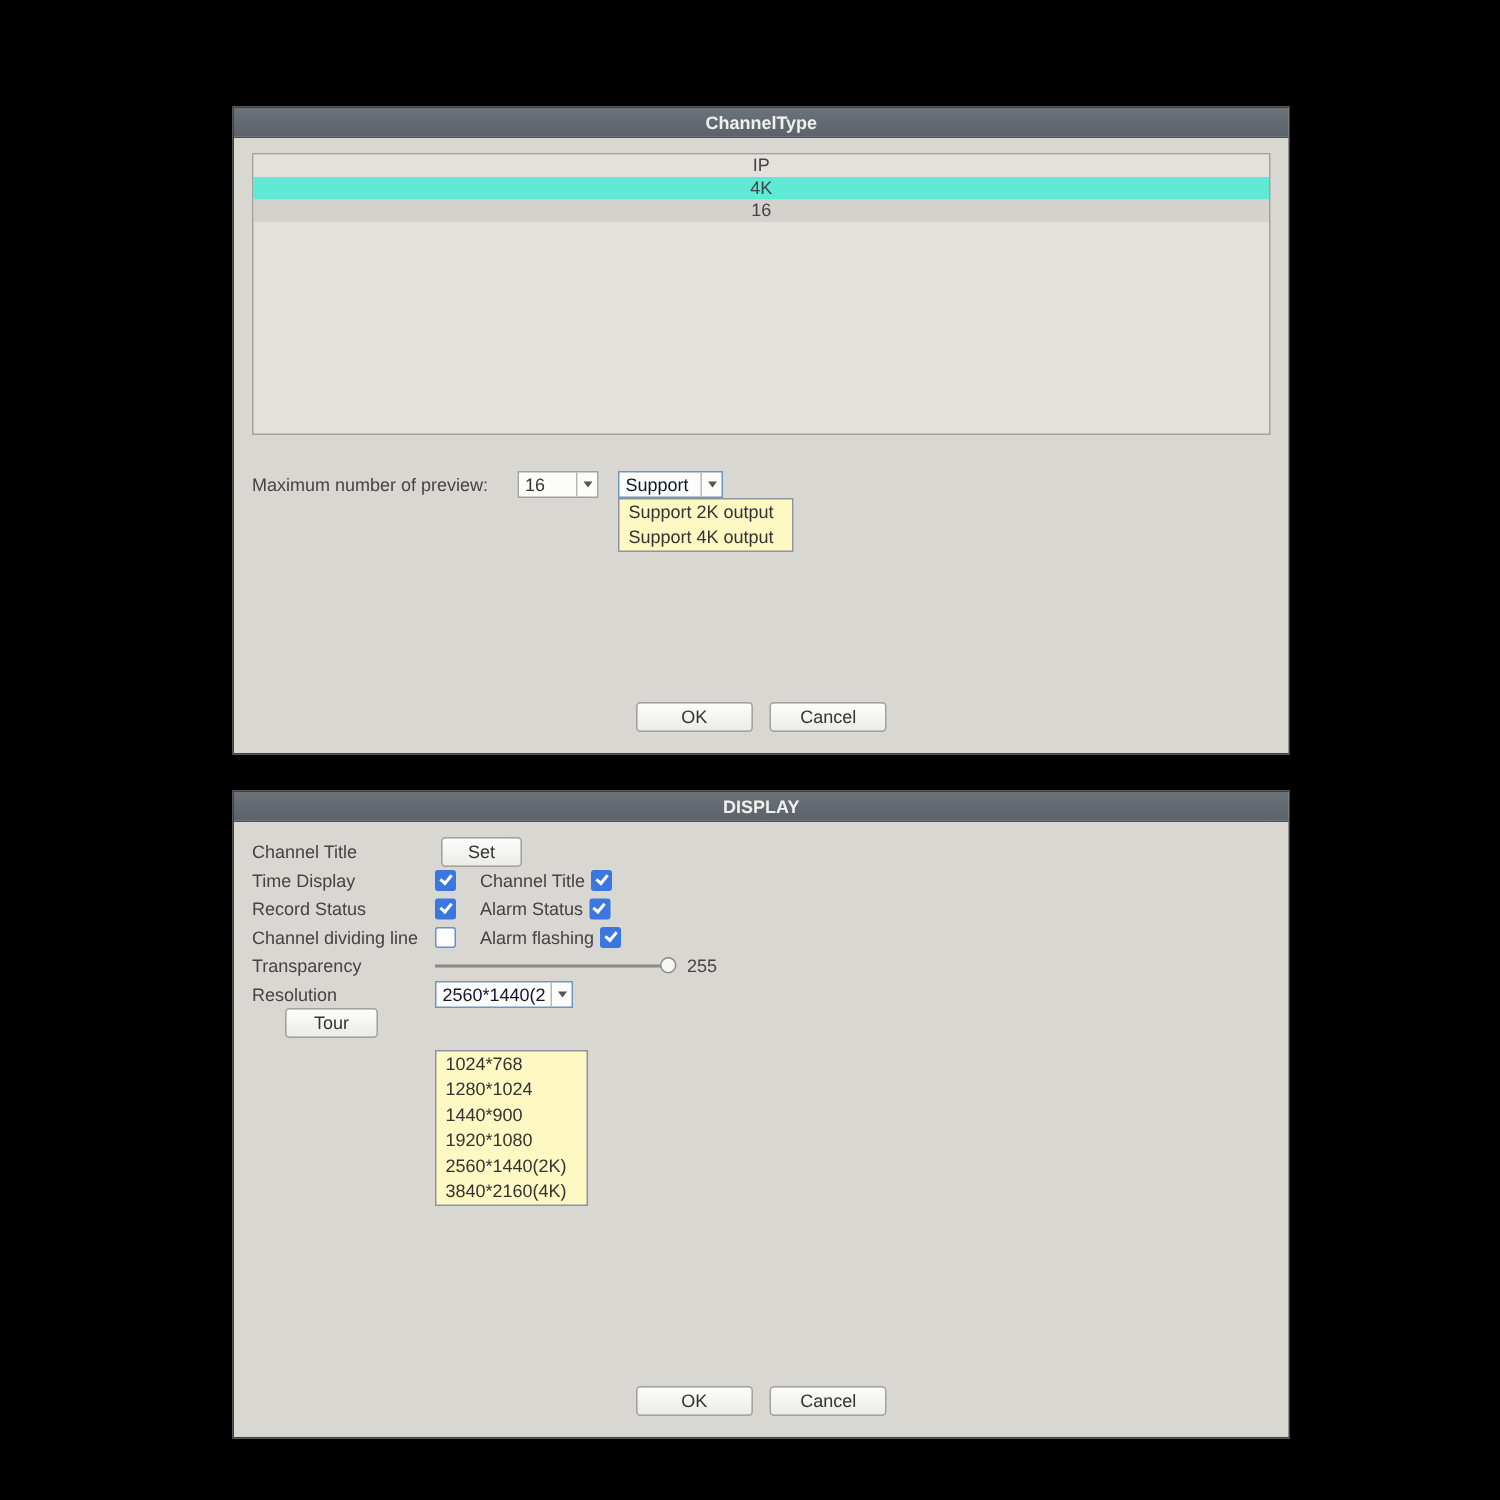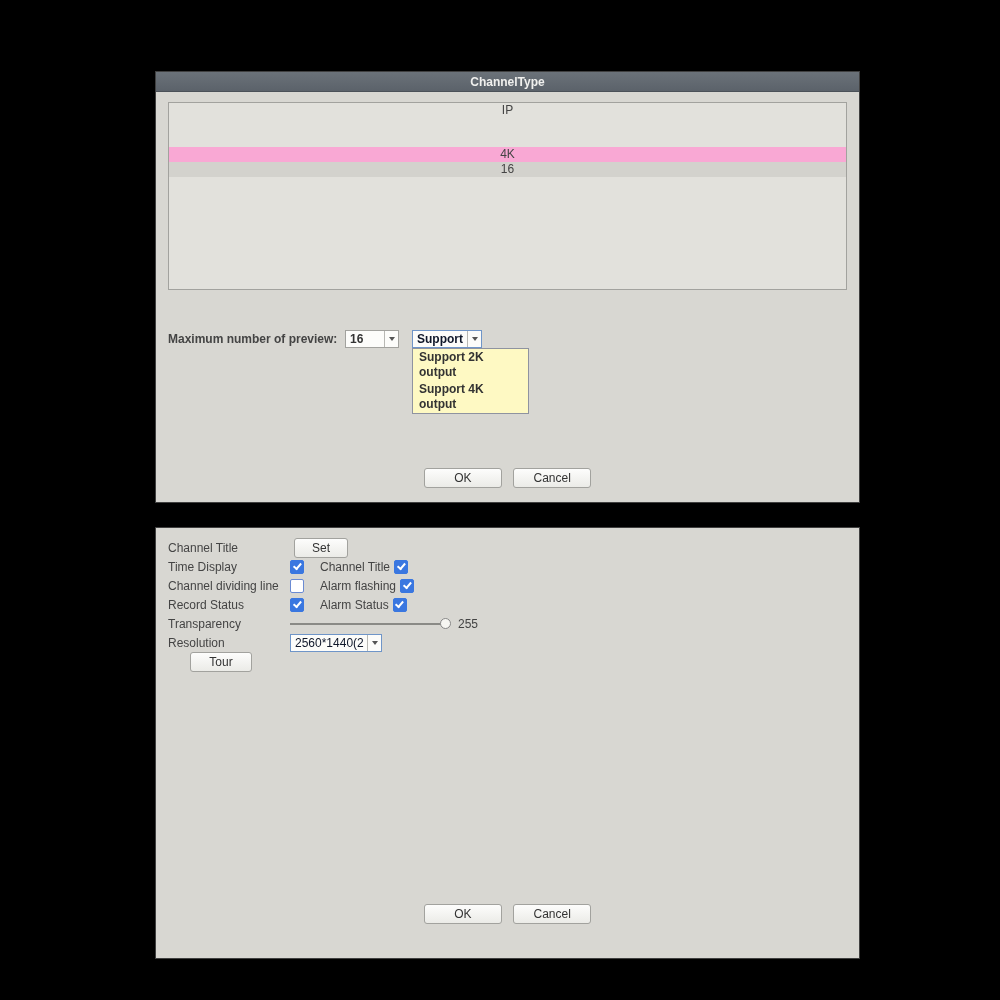--- a/index.html
+++ b/index.html
@@ -55,32 +55,30 @@
     height: 15px;
     line-height: 15px;
     text-align: center;
     font-size: 12px;
     color: #444;
   }
   .listbox .row.header {
     background: #e2e1dc;
   }
   .listbox .row.sel {
-    background: #f9a8d4;
-    margin-top: 29px;
+    background: #5eead4;
   }
   .listbox .row.alt {
     background: #d3d2cd;
   }
   .preview-row {
-    margin-top: 40px;
+    margin-top: 24px;
     position: relative;
     height: 22px;
     font-size: 12px;
-    font-weight: bold;
   }
   .preview-row .label {
     position: absolute;
     left: 0; top: 2px;
   }
   .preview-row .num-select {
     position: absolute;
     left: 177px; top: 0;
     width: 54px;
   }
@@ -225,41 +223,42 @@
       </div>
     </div>
     <div class="buttons">
       <span class="btn">OK</span>
       <span class="btn">Cancel</span>
     </div>
   </div>
 </div>
 
 <div class="dialog display">
+  <div class="titlebar">DISPLAY</div>
   <div class="body display-body">
     <div class="form-row">
       <span class="lbl">Channel Title</span>
       <span class="btn" style="min-width:54px;">Set</span>
     </div>
     <div class="form-row">
       <span class="lbl">Time Display</span>
       <span class="chk checked"></span>
       <span class="lbl2">Channel Title</span>
+      <span class="chk checked"></span>
+    </div>
+    <div class="form-row">
+      <span class="lbl">Record Status</span>
+      <span class="chk checked"></span>
+      <span class="lbl2">Alarm Status</span>
       <span class="chk checked"></span>
     </div>
     <div class="form-row">
       <span class="lbl">Channel dividing line</span>
       <span class="chk"></span>
       <span class="lbl2">Alarm flashing</span>
-      <span class="chk checked"></span>
-    </div>
-    <div class="form-row">
-      <span class="lbl">Record Status</span>
-      <span class="chk checked"></span>
-      <span class="lbl2">Alarm Status</span>
       <span class="chk checked"></span>
     </div>
     <div class="form-row">
       <span class="lbl">Transparency</span>
       <span class="slider">
         <span class="track"></span>
         <span class="thumb"></span>
       </span>
       <span class="slider-val">255</span>
     </div>
@@ -267,18 +266,26 @@
       <span class="lbl">Resolution</span>
       <span class="select highlight res-select">
         <span class="selval">2560*1440(2</span>
         <span class="arrow"></span>
       </span>
     </div>
     <div class="form-row" style="position:relative;">
       <span style="width:18px;"></span>
       <span class="btn" style="min-width:62px;">Tour</span>
     </div>
+    <div class="dropdown" style="left:134px; top:152px; width:102px;">
+      <div class="opt">1024*768</div>
+      <div class="opt">1280*1024</div>
+      <div class="opt">1440*900</div>
+      <div class="opt">1920*1080</div>
+      <div class="opt">2560*1440(2K)</div>
+      <div class="opt">3840*2160(4K)</div>
+    </div>
     <div class="buttons">
       <span class="btn">OK</span>
       <span class="btn">Cancel</span>
     </div>
   </div>
 </div>
 
 </body></html>

